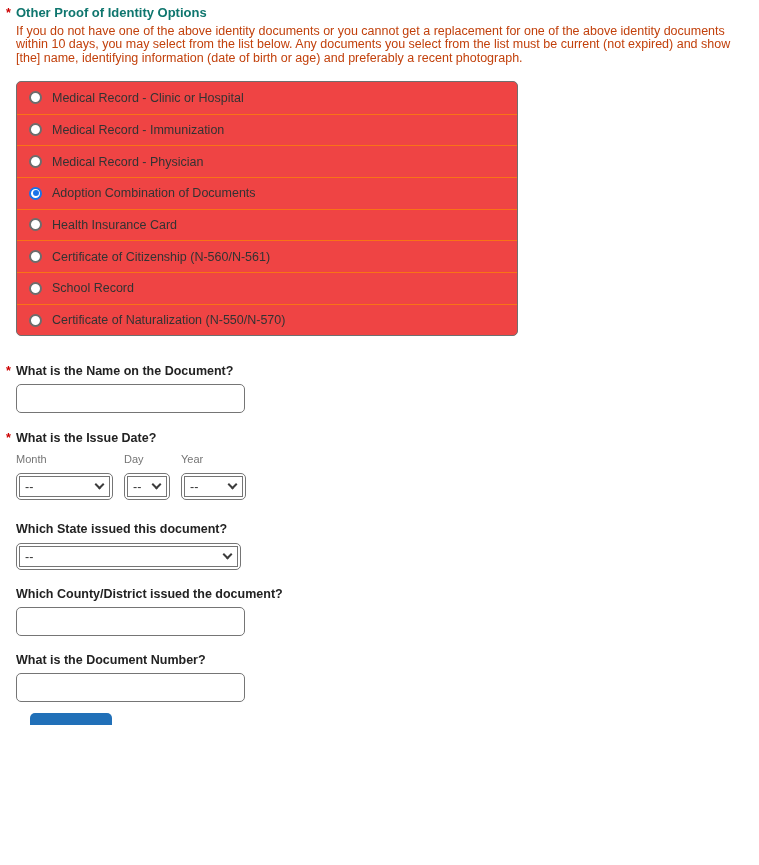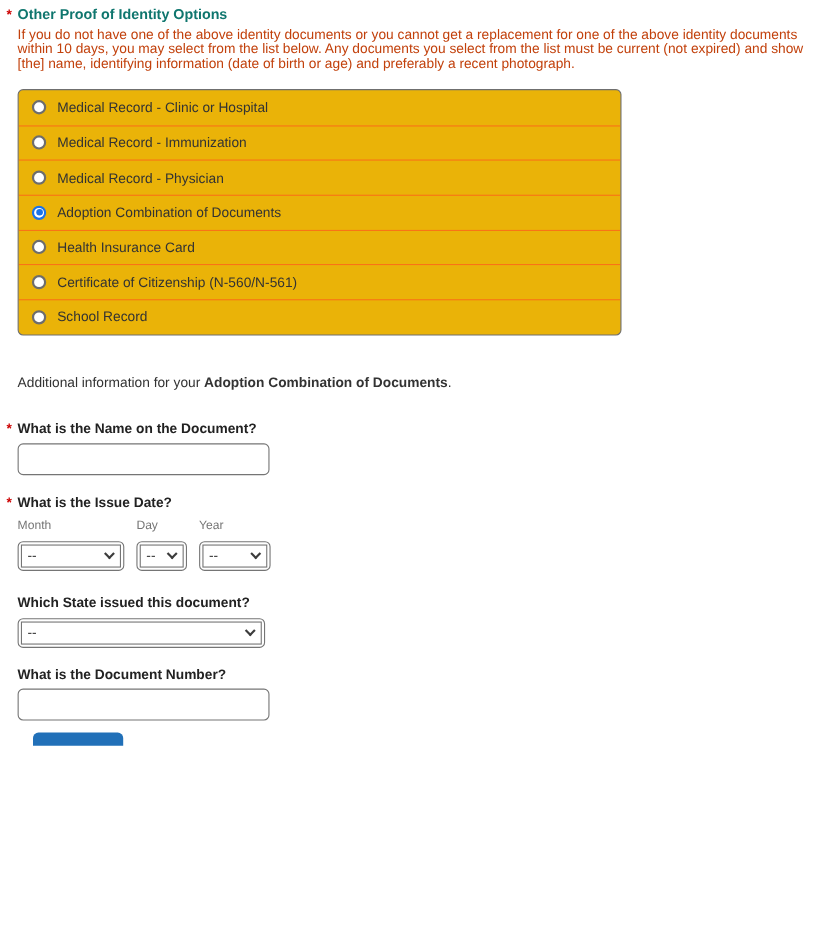--- a/index.html
+++ b/index.html
@@ -16,21 +16,21 @@
     width:10px; margin-left:-10px; display:inline-block; flex:0 0 10px;
   }
 
   .heading-row { display:flex; align-items:flex-start; }
   .section-title { font-size:13px; font-weight:bold; color:#0f766e; line-height:14px; margin:0; }
 
   .desc { font-size:12.5px; line-height:13.3px; margin:5px 0 0 0; width:741px; color:#c2410c; }
 
   
   .options {
-    width:549px; margin-top:16px; background:#eab308;
+    width:502px; margin-top:16px; background:#ef4444;
     border:1px solid #6f6f6f; border-radius:5px; overflow:hidden;
   }
   .opt {
     display:flex; align-items:center; height:31.7px;
     border-top:1px solid #f97316; padding-left:12px; cursor:default;
   }
   .opt:first-child { border-top:none; }
   .radio {
     width:13px; height:13px; border:2px solid #6d6d6d; border-radius:50%;
     flex:0 0 13px; margin-right:10px; position:relative; background:#fff;
@@ -122,23 +122,26 @@
       <span class="opt-label">Health Insurance Card</span>
     </div>
     <div class="opt">
       <span class="radio"></span>
       <span class="opt-label">Certificate of Citizenship (N-560/N-561)</span>
     </div>
     <div class="opt">
       <span class="radio"></span>
       <span class="opt-label">School Record</span>
     </div>
-  </div>
-
-  <p class="addl"><span>Additional information for your </span><b>Adoption Combination of Documents</b><span>.</span></p>
+    <div class="opt">
+      <span class="radio"></span>
+      <span class="opt-label">Certificate of Naturalization (N-550/N-570)</span>
+    </div>
+  </div>
+
 
   <div class="group g-name">
     <div class="field-label">
       <span class="req">*</span>
       <span>What is the Name on the Document?</span>
     </div>
     <input class="text-input" type="text" value="" style="">
   </div>
 
   <div class="group">
@@ -183,20 +186,26 @@
     </div>
     <div class="select-wrap w-state">
       <div class="select">
         <span>--</span>
         <span class="chev"></span>
       </div>
     </div>
   </div>
 
 
+  <div class="group g-county">
+    <div class="field-label">
+      <span>Which County/District issued the document?</span>
+    </div>
+    <input class="text-input" type="text" value="" style="">
+  </div>
 
   <div class="group g-docnum">
     <div class="field-label">
       <span>What is the Document Number?</span>
     </div>
     <input class="text-input" type="text" value="" style="">
   </div>
 
   <div class="partial-btn"></div>
 

